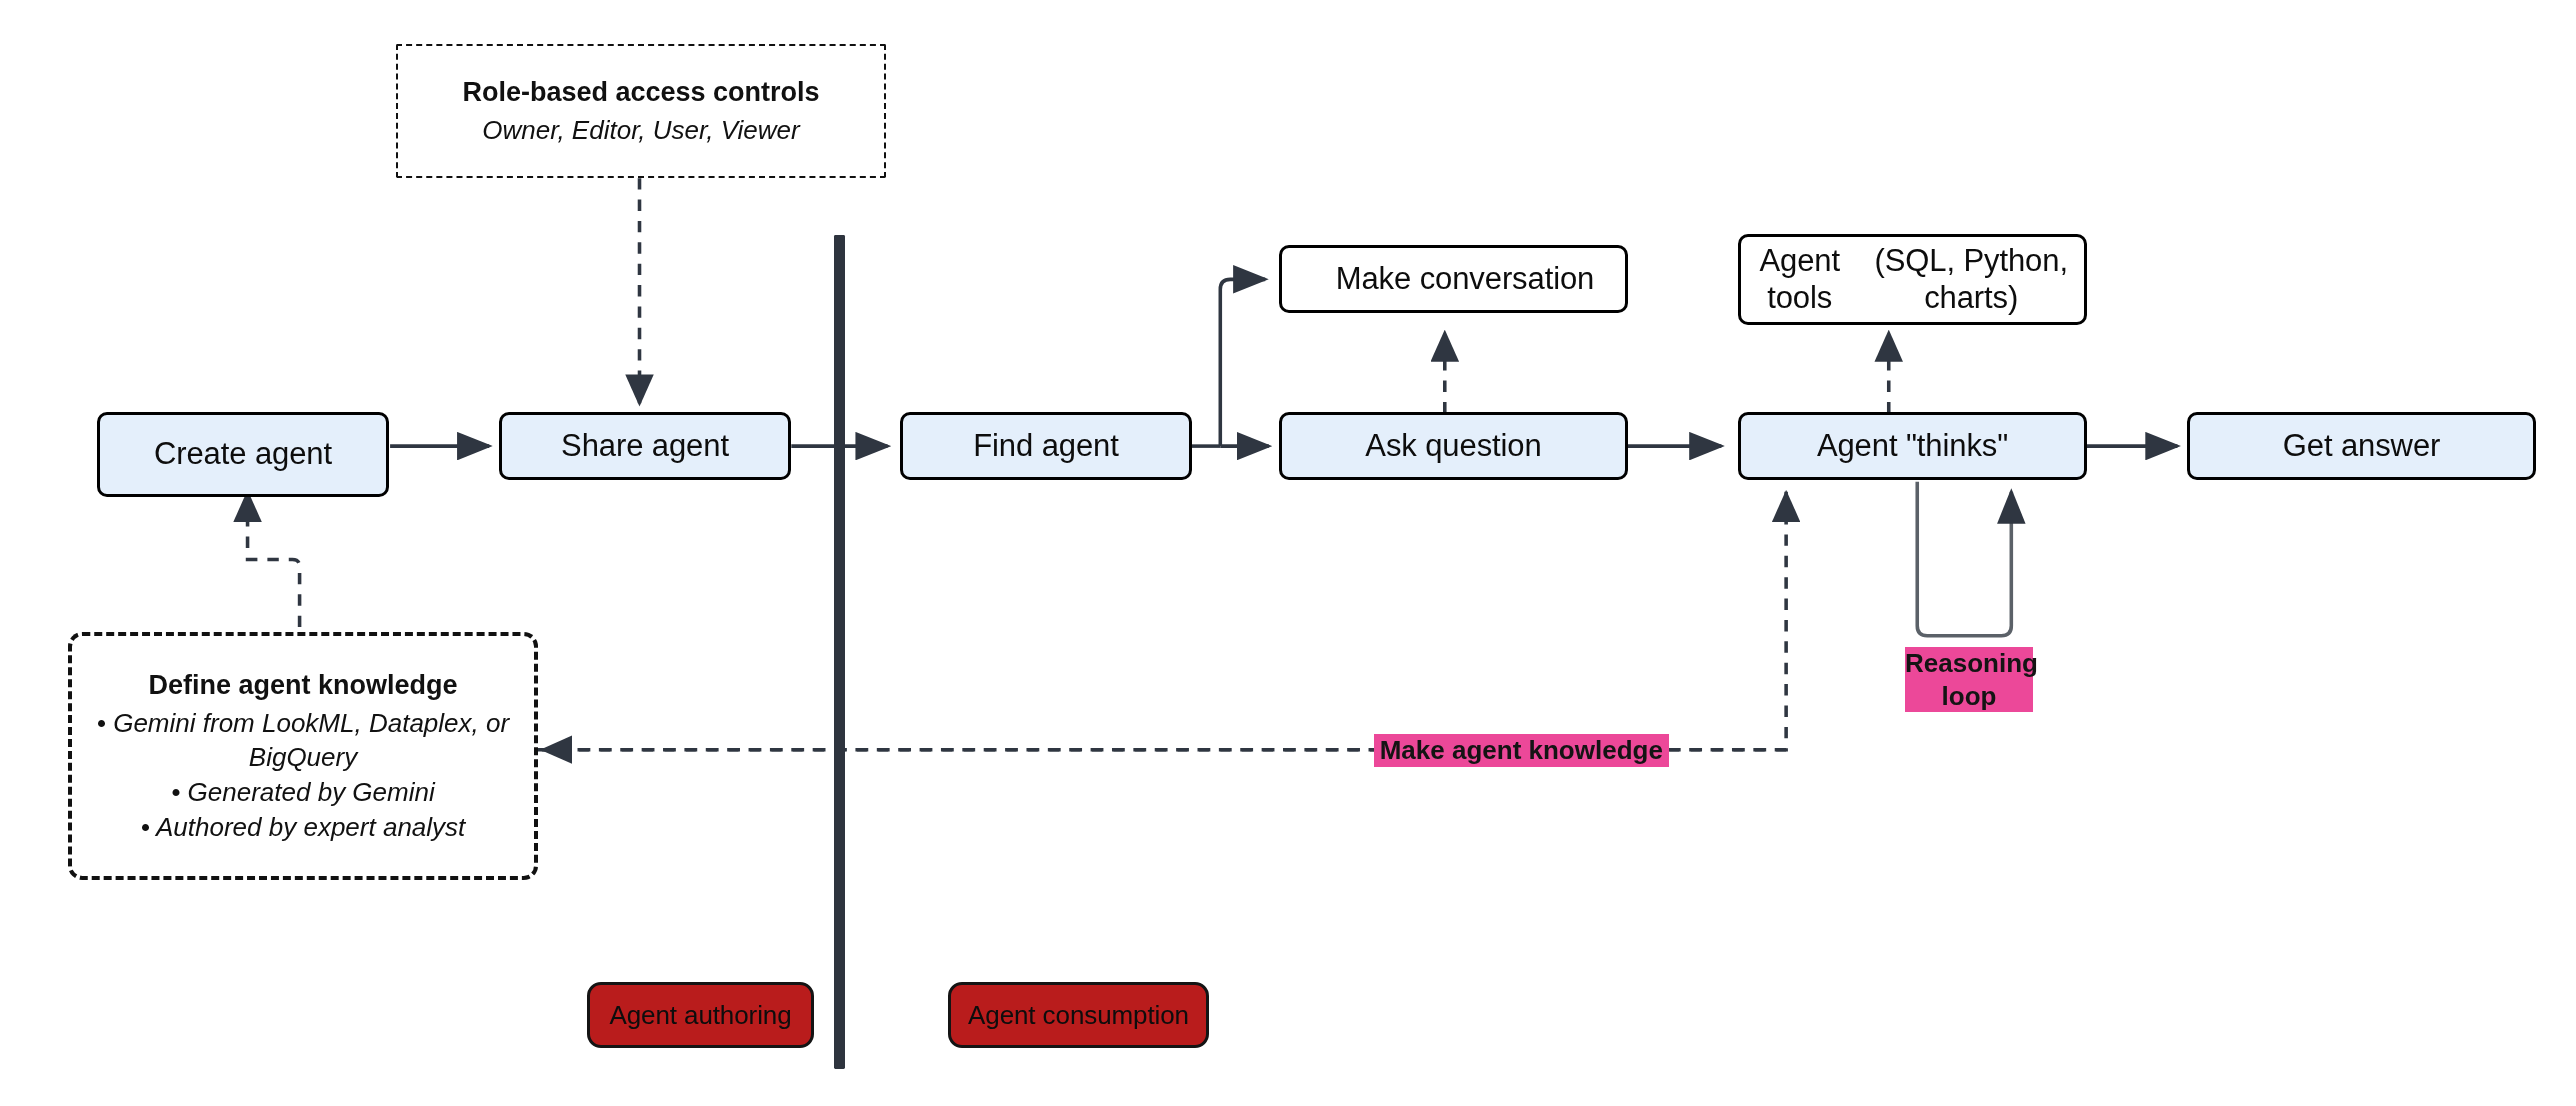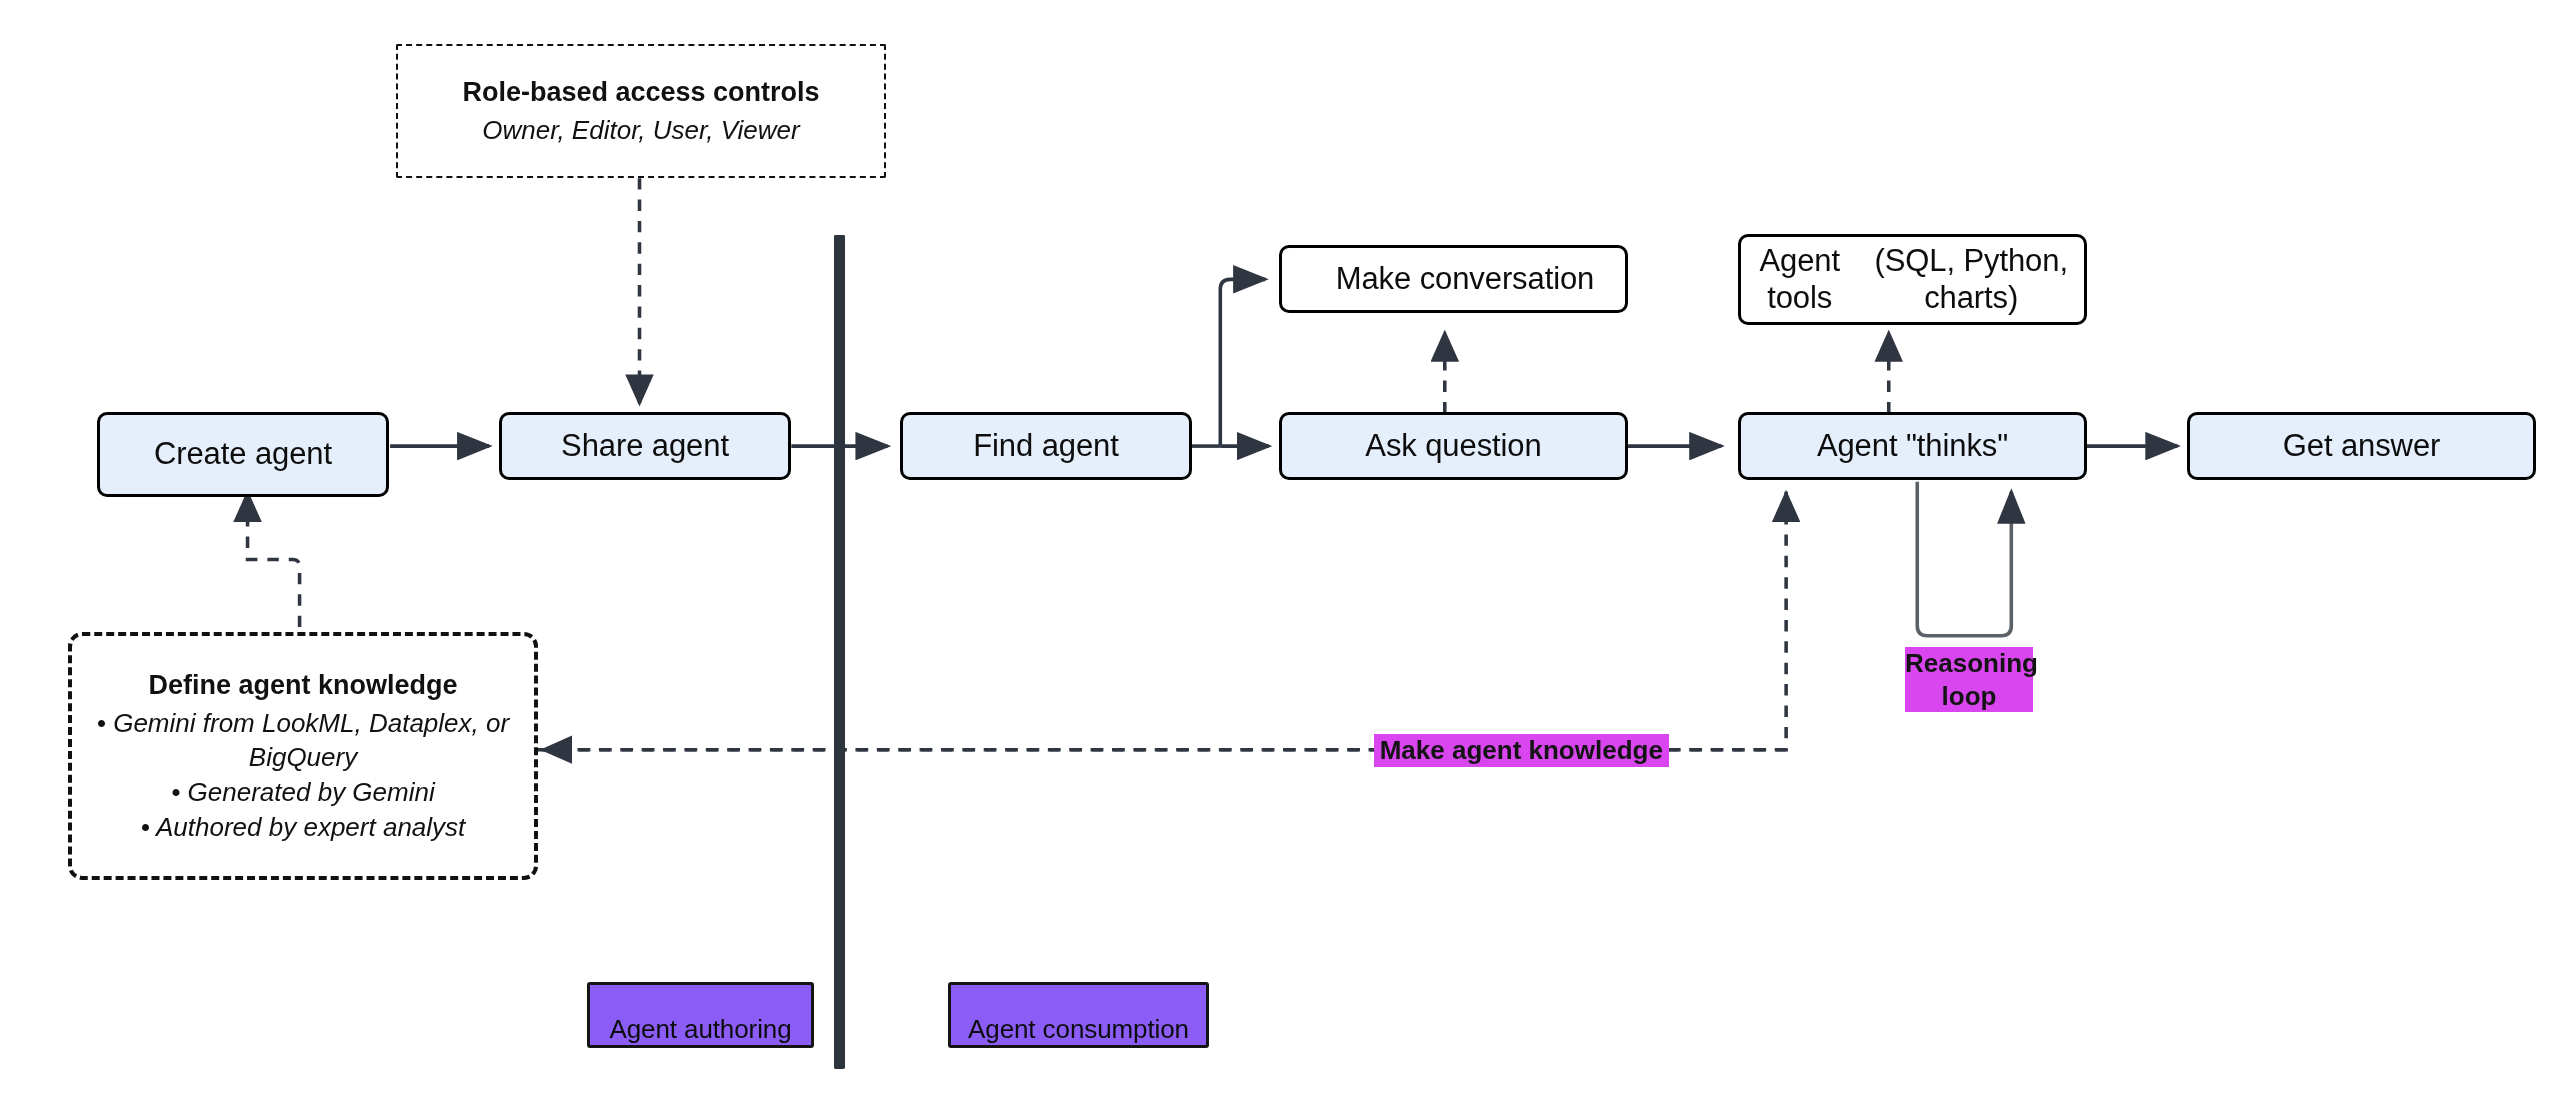--- a/index.html
+++ b/index.html
@@ -40,25 +40,24 @@
     color: #0d0d0d;
     letter-spacing: -0.1px;
   }
   .node.process {
     background: #e4effb;
   }
   .node.plain {
     background: #ffffff;
   }
   .node.legend {
-    background: #8b5cf6;
+    background: #b91c1c;
     border: 3.6px solid #141414;
-    border-radius: 3px;
-    font-size: 26px;
-    align-items: flex-end;
+    border-radius: 14px;
+    font-size: 26px;
   }
   .note {
     position: absolute;
     box-sizing: border-box;
     display: flex;
     flex-direction: column;
     align-items: center;
     justify-content: center;
     text-align: center;
     background: #ffffff;
@@ -90,21 +89,21 @@
     font-size: 26px;
     line-height: 1.33;
   }
   .divider {
     position: absolute;
     background: #2e343e;
     border-radius: 1.4px;
   }
   .edge-label {
     position: absolute;
-    background: #d946ef;
+    background: #ec4899;
     font-weight: bold;
     font-size: 26px;
     line-height: 1.25;
     color: #141414;
     text-align: center;
     padding: 0 5.7px;
     white-space: nowrap;
   }
   .edge-label.stacked {
     white-space: normal;

